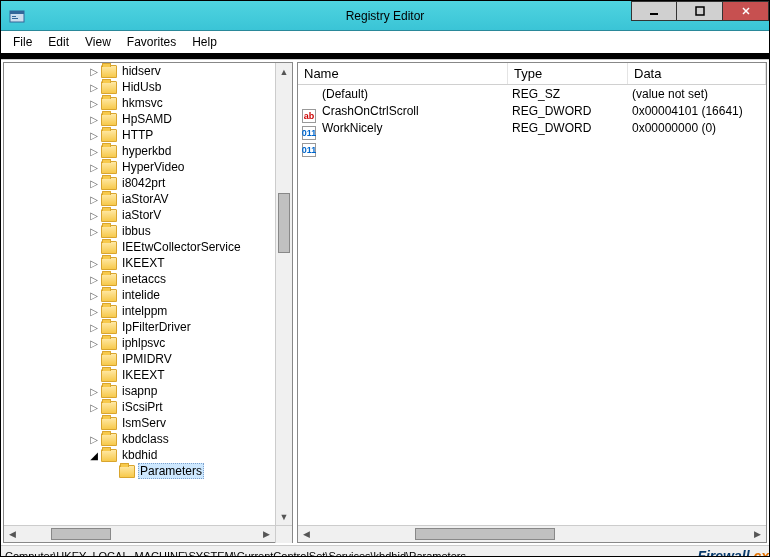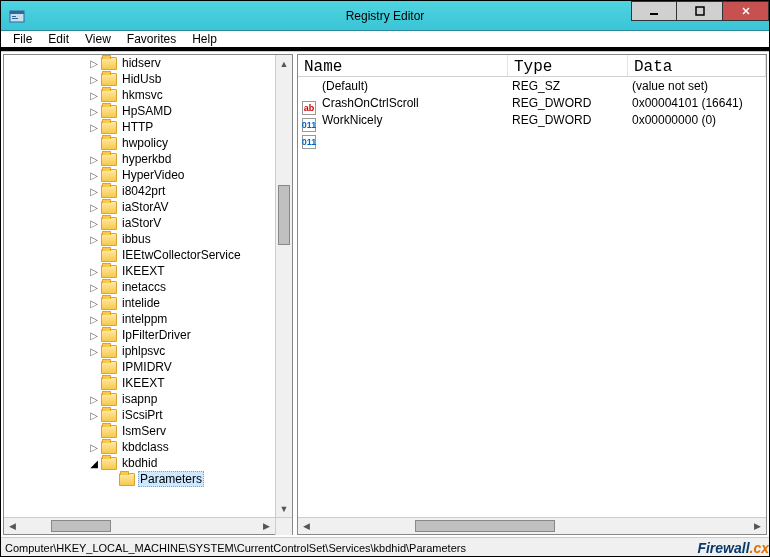--- a/index.html
+++ b/index.html
@@ -47,27 +47,27 @@
     align-items: center;
     justify-content: center;
     font-family: "Segoe UI Symbol", sans-serif;
     font-size: 11px;
     margin-top: 0;
   }
   .win-btn.min { background: #d0d0d0; }
   .win-btn.max { background: #d0d0d0; border-left: none; }
   .win-btn.close { background: #c75050; color: #fff; border-left: none; }
   .menubar {
-    height: 20px;
+    height: 28px;
     background: #fff;
     display: flex;
     align-items: center;
     padding: 0 4px;
     gap: 0;
-    border-bottom: 4px solid #000000;
+    border-bottom: 6px solid #000000;
   }
   .menubar .menu-item {
     padding: 2px 8px;
     cursor: default;
   }
   .client {
     display: flex;
     height: 486px;
     border-top: 1px solid #ccc;
   }
@@ -167,23 +167,22 @@
   }
   .list-header {
     display: flex;
     height: 22px;
     border-bottom: 1px solid #d0d0d0;
     background: #fff;
   }
   .list-header .col {
     padding: 3px 6px;
     border-right: 1px solid #e4e4e4;
-    font-size: 16px;
+    font-size: 13px;
     color: #000;
-    font-family: Liberation Mono, monospace;
   }
   .list-body { flex: 1; overflow: hidden; position: relative; }
   .list-row {
     display: flex;
     height: 17px;
     align-items: center;
   }
   .list-row .cell { padding: 0 6px; overflow: hidden; white-space: nowrap; }
   .val-icon {
     width: 14px; height: 14px;
@@ -280,25 +279,20 @@
           <span class="expander">▷</span>
           <span class="folder"></span>
           <span class="label">HpSAMD</span>
         </div>
         <div class="tree-item">
           <span class="expander">▷</span>
           <span class="folder"></span>
           <span class="label">HTTP</span>
         </div>
         <div class="tree-item">
-          <span class="expander"></span>
-          <span class="folder"></span>
-          <span class="label">hwpolicy</span>
-        </div>
-        <div class="tree-item">
           <span class="expander">▷</span>
           <span class="folder"></span>
           <span class="label">hyperkbd</span>
         </div>
         <div class="tree-item">
           <span class="expander">▷</span>
           <span class="folder"></span>
           <span class="label">HyperVideo</span>
         </div>
         <div class="tree-item">

